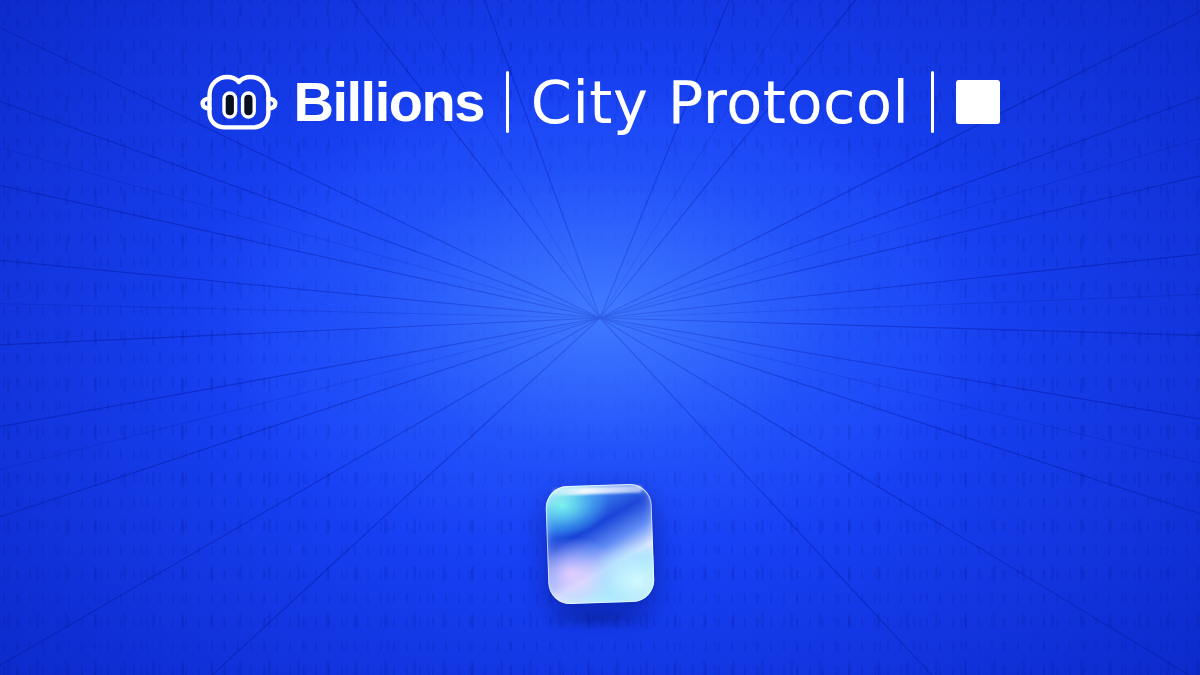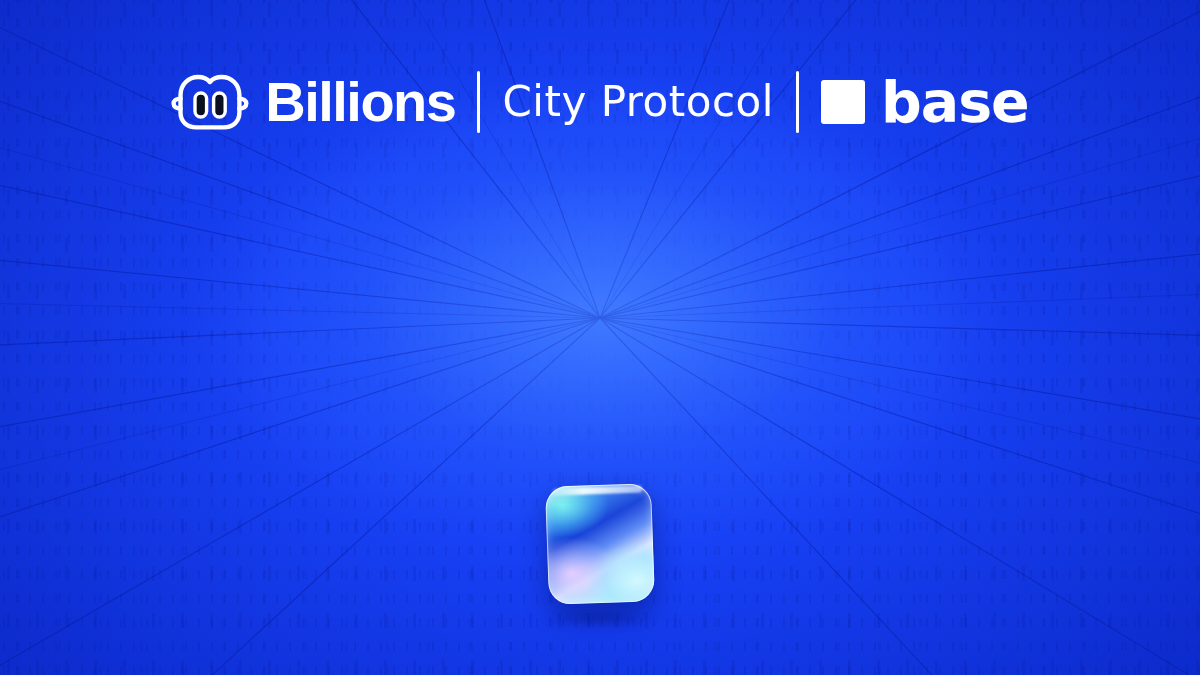--- a/index.html
+++ b/index.html
@@ -122,21 +122,21 @@
     background:#ffffff;
     border-radius:2px;
     margin:0 22px;
     flex:0 0 auto;
   }
 
   .wordmark-city {
     color:#ffffff;
     font-family:"DejaVu Sans", sans-serif;
     font-weight:400;
-    font-size:42px;
+    font-size:59px;
     letter-spacing:.5px;
     line-height:1;
     white-space:nowrap;
   }
 
   .brand-base { gap:16px; }
 
   .base-mark {
     width:44px; height:44px;
     background:#ffffff;
@@ -306,21 +306,20 @@
       <div class="divider"></div>
 
       <div class="brand brand-city">
         <span class="wordmark-city">City Protocol</span>
       </div>
 
       <div class="divider"></div>
 
       <div class="brand brand-base">
         <span class="base-mark"></span>
-        <span class="wordmark-base">base</span>
       </div>
 
     </div>
 
 
     <div class="glass-shadow"></div>
     <div class="glass-wrap">
       <div class="glass-card">
         <div class="glass-sheen"></div>
       </div>

